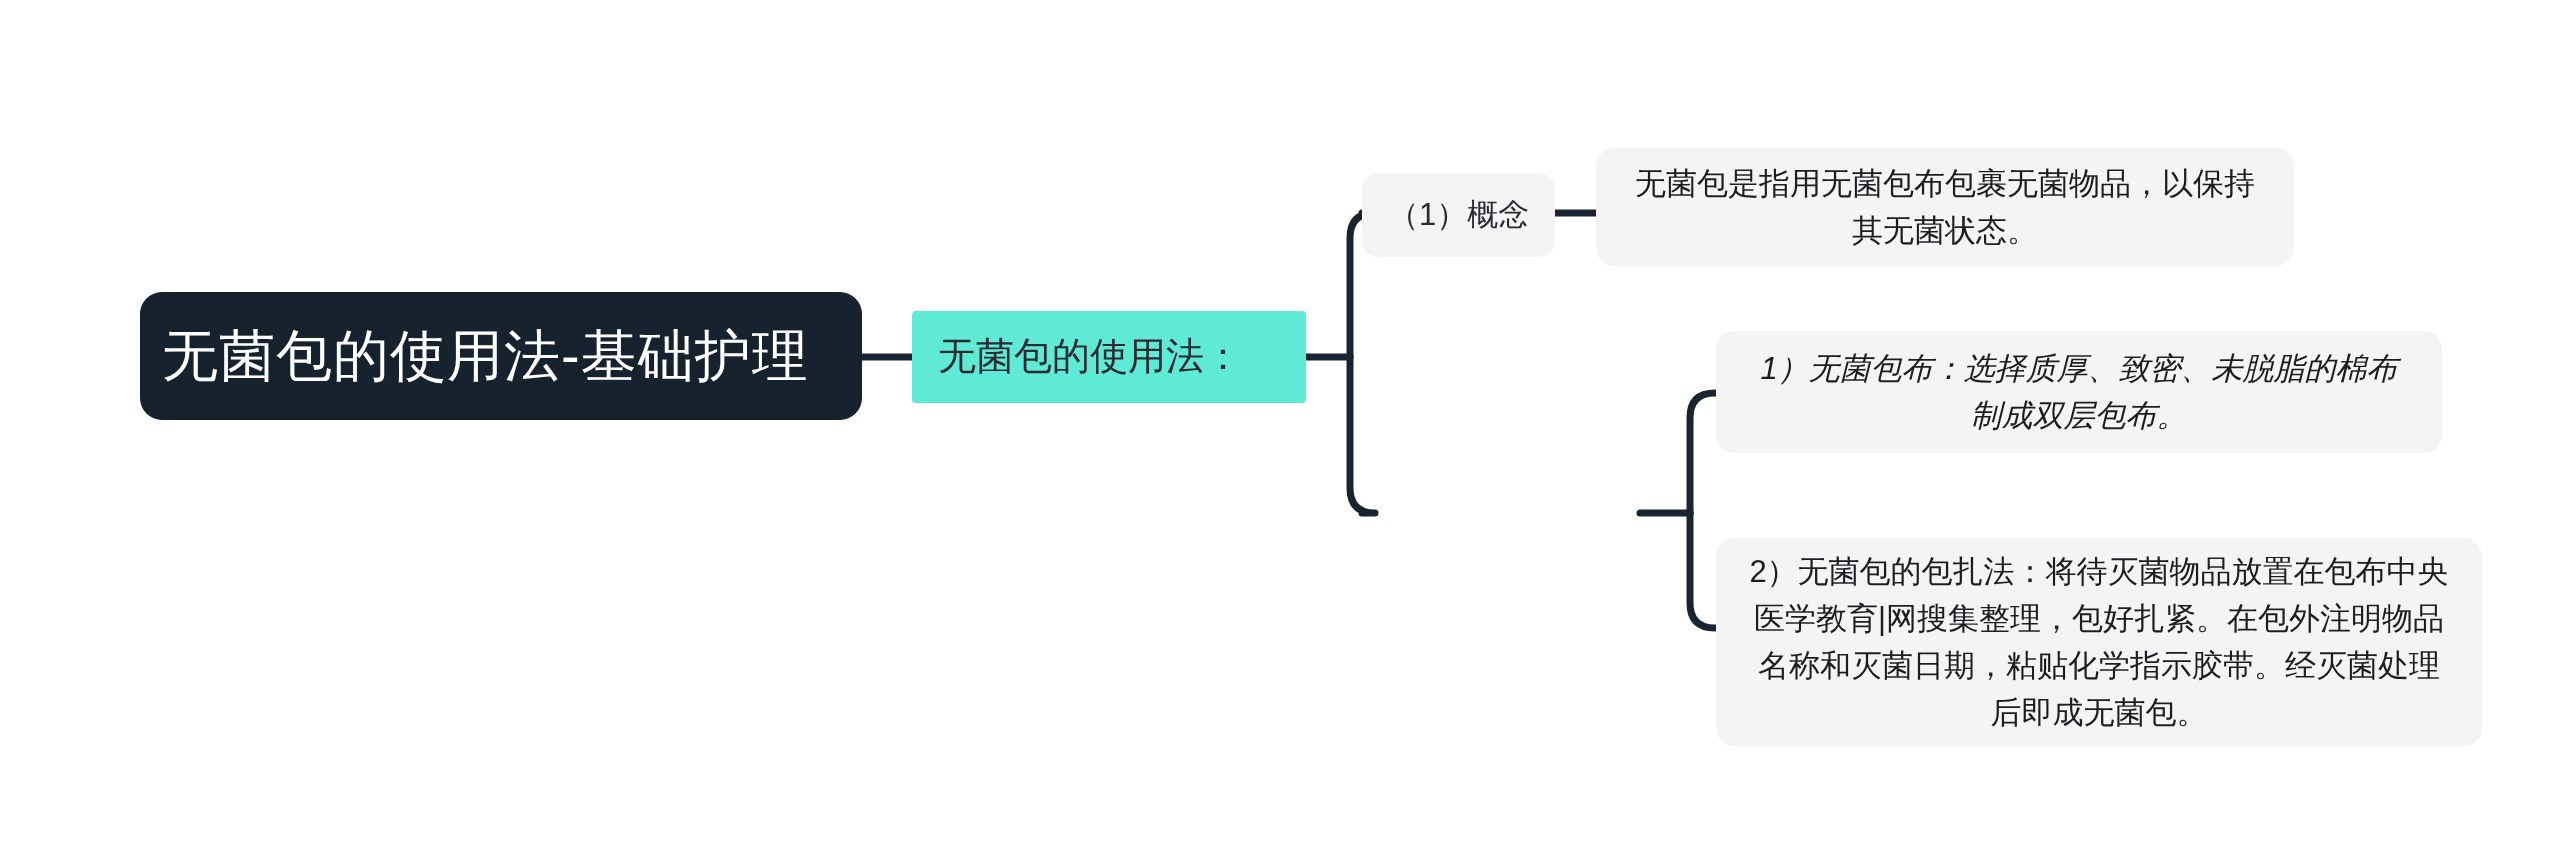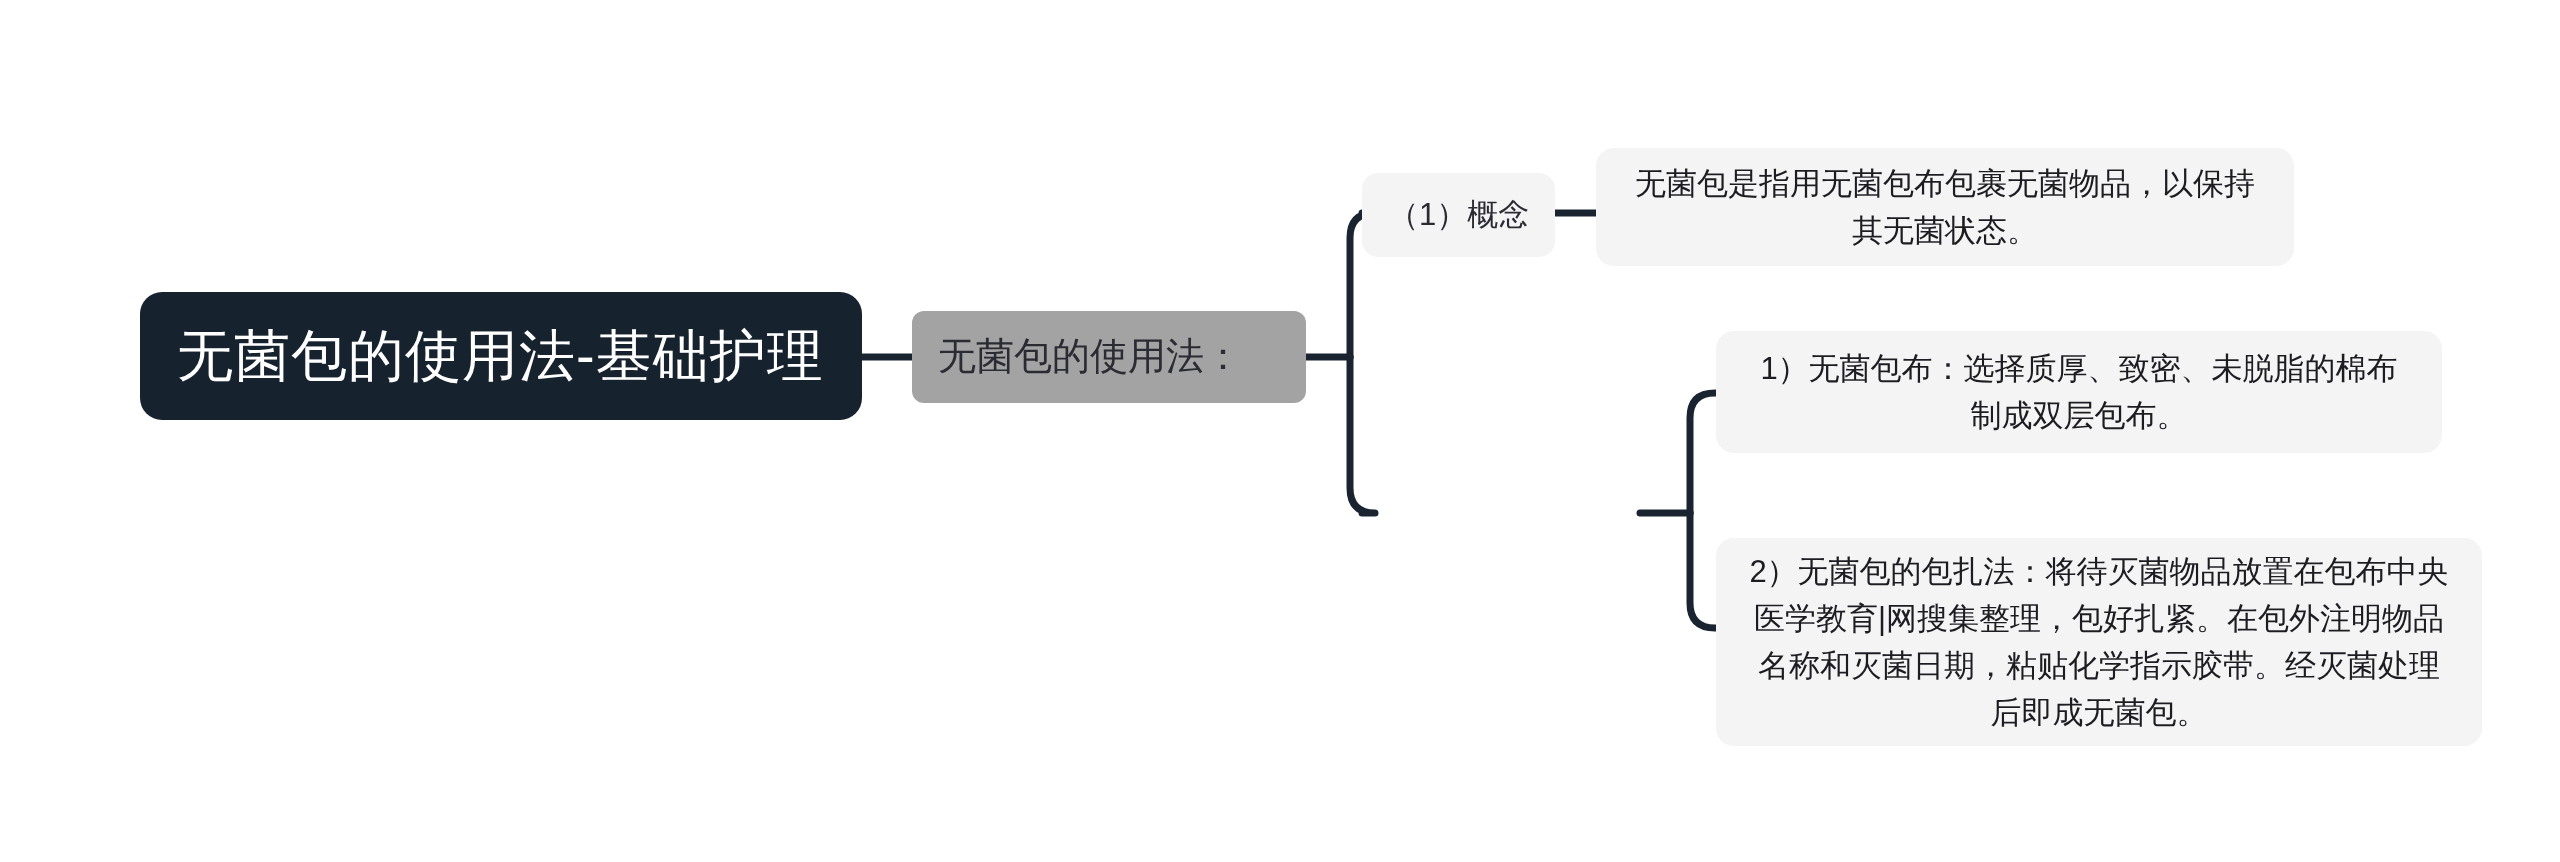--- a/index.html
+++ b/index.html
@@ -48,38 +48,38 @@
     align-items: center;
   }
 
   .node-root {
     left: 140px;
     top: 292px;
     width: 722px;
     height: 128px;
     background: #17222f;
     border-radius: 22px;
-    padding: 0 37px;
+    padding: 0 22px;
     justify-content: flex-start;
   }
   .node-root .label {
     color: #ffffff;
     font-size: 56px;
     line-height: 1.2;
     letter-spacing: 1px;
     white-space: nowrap;
   }
 
   .node-topic {
     left: 912px;
     top: 311px;
     width: 394px;
     height: 92px;
-    background: #a3a3a3;
-    border-radius: 12px;
+    background: #5eead4;
+    border-radius: 4px;
     padding: 0 26px;
   }
   .node-topic .label {
     color: #2b2b33;
     font-size: 38px;
     line-height: 1.25;
     white-space: nowrap;
   }
 
   .node-branch {
@@ -115,20 +115,21 @@
     left: 1596px;
     top: 148px;
     width: 698px;
     height: 118px;
   }
   .node-leaf-2 {
     left: 1716px;
     top: 331px;
     width: 726px;
     height: 122px;
+    font-style: italic;
   }
   .node-leaf-3 {
     left: 1716px;
     top: 538px;
     width: 766px;
     height: 208px;
   }
 </style>
 </head>
 <body>

